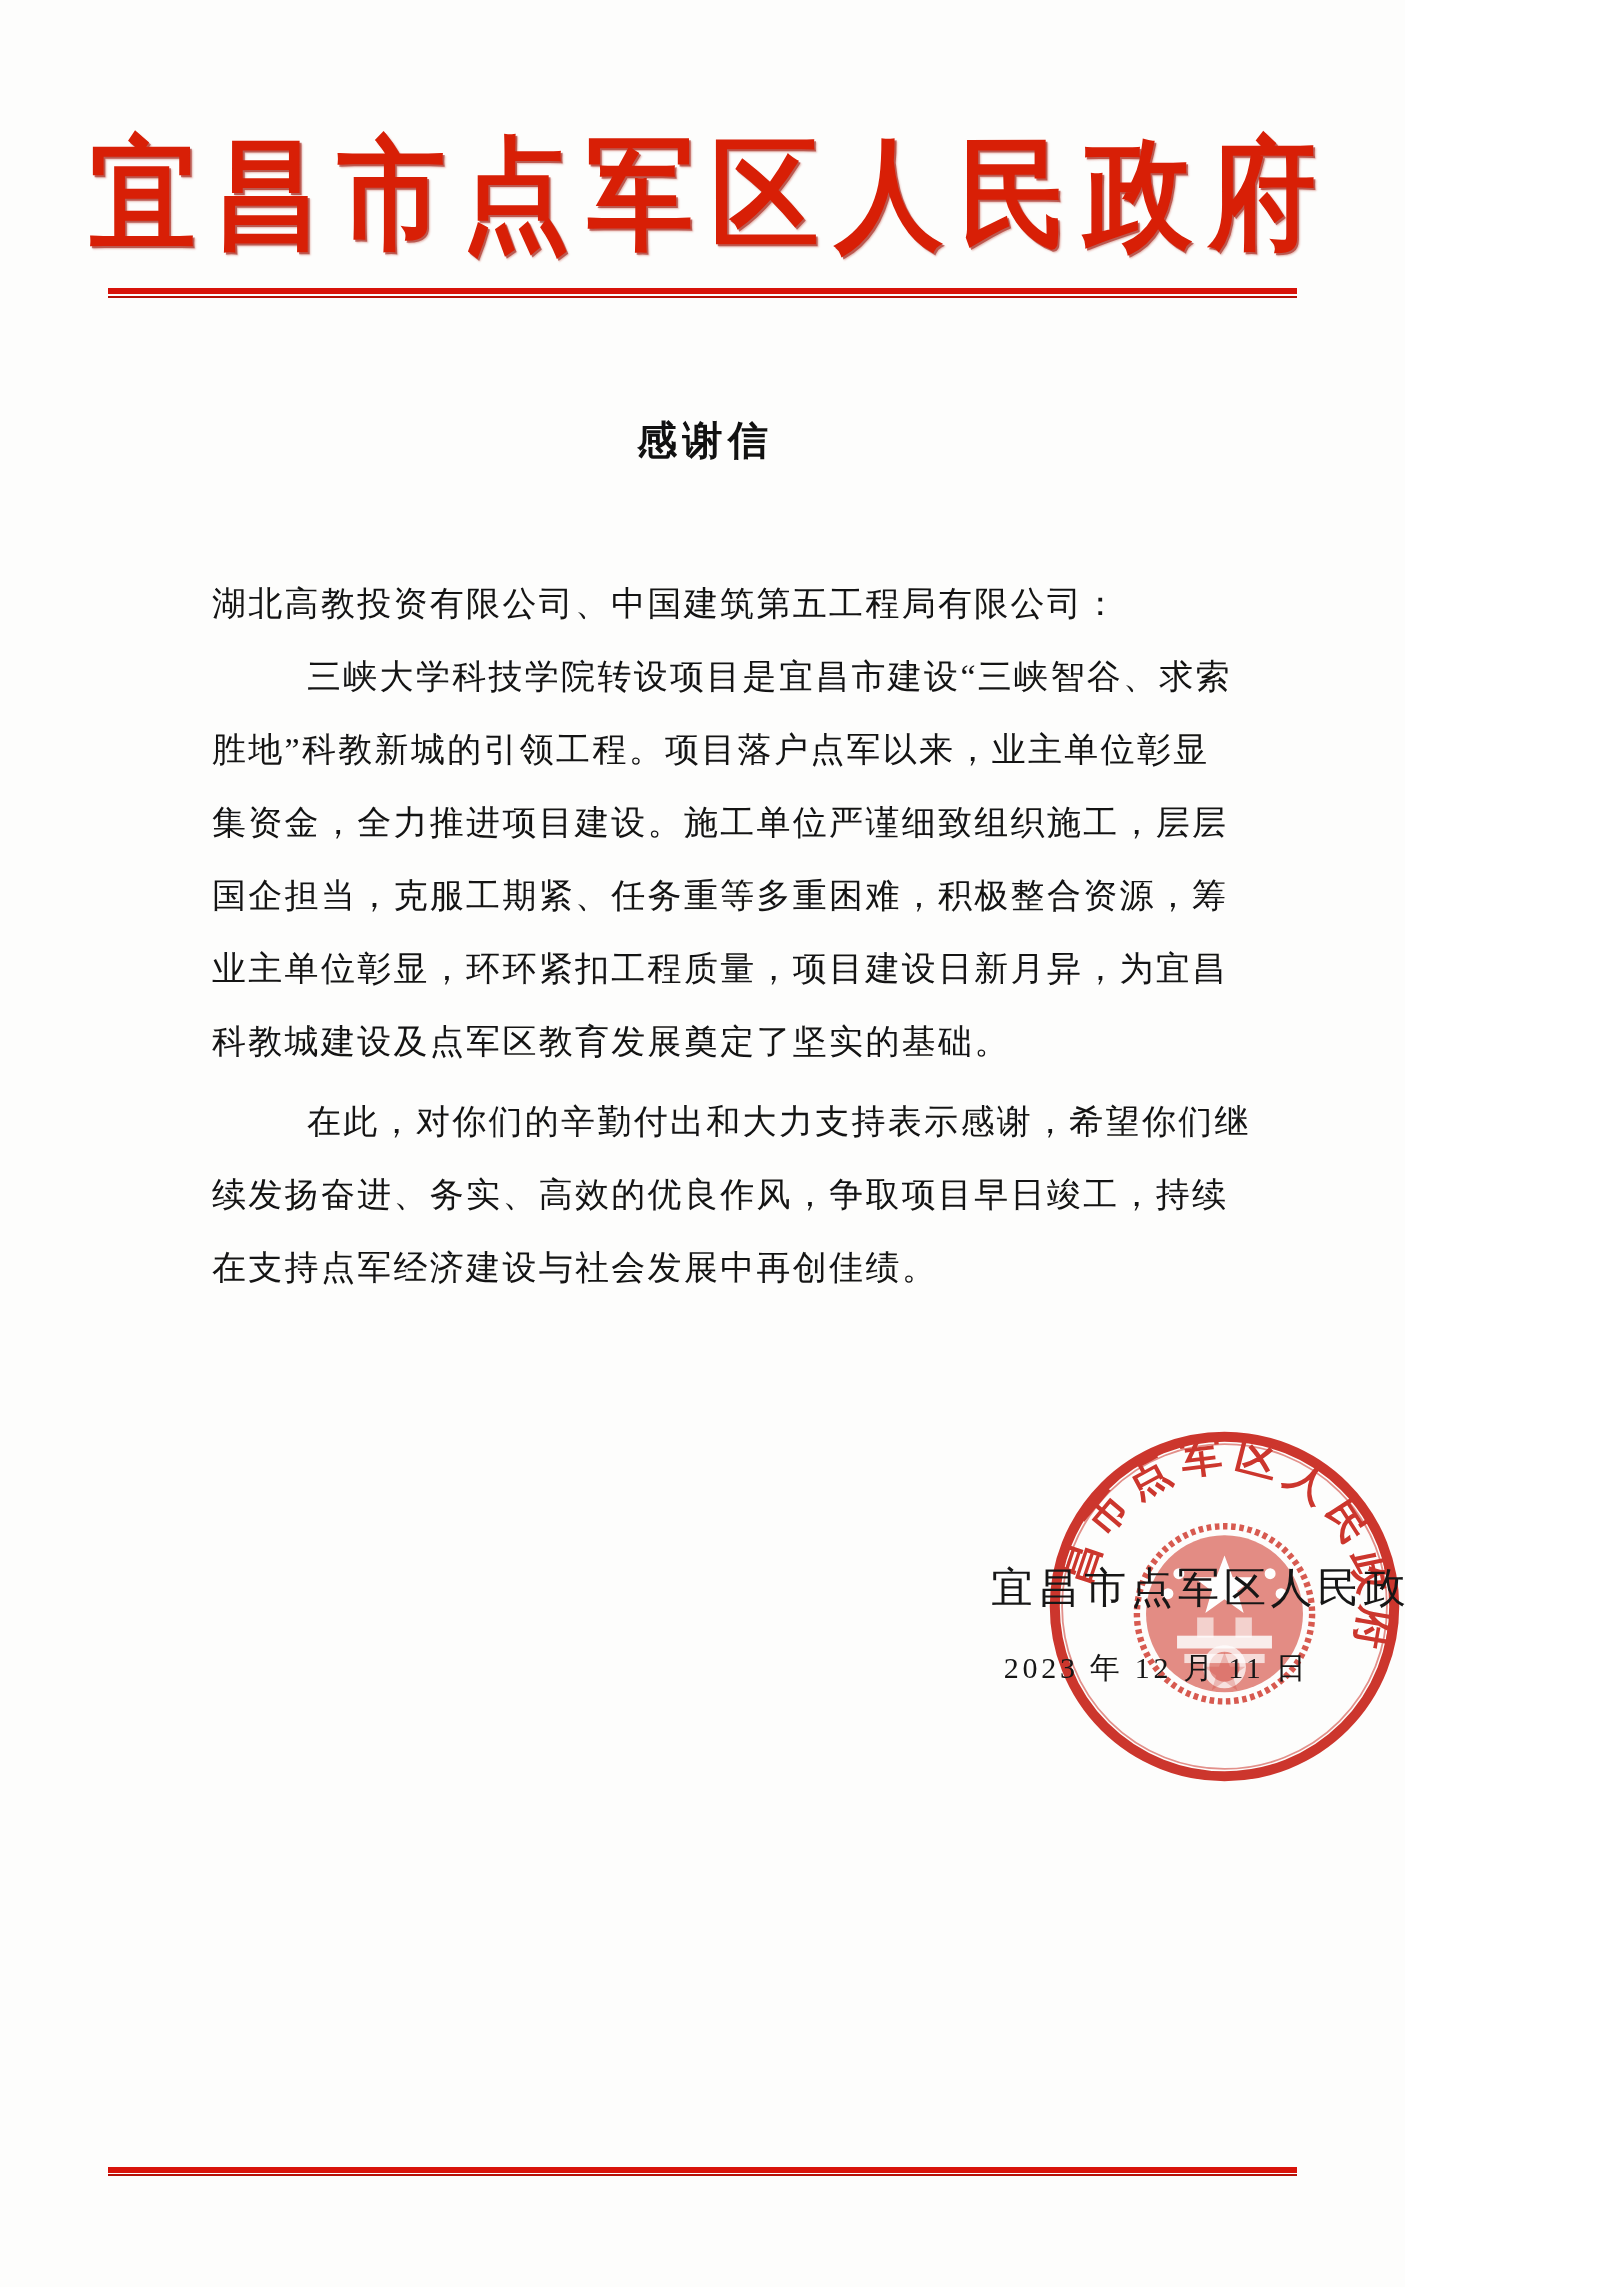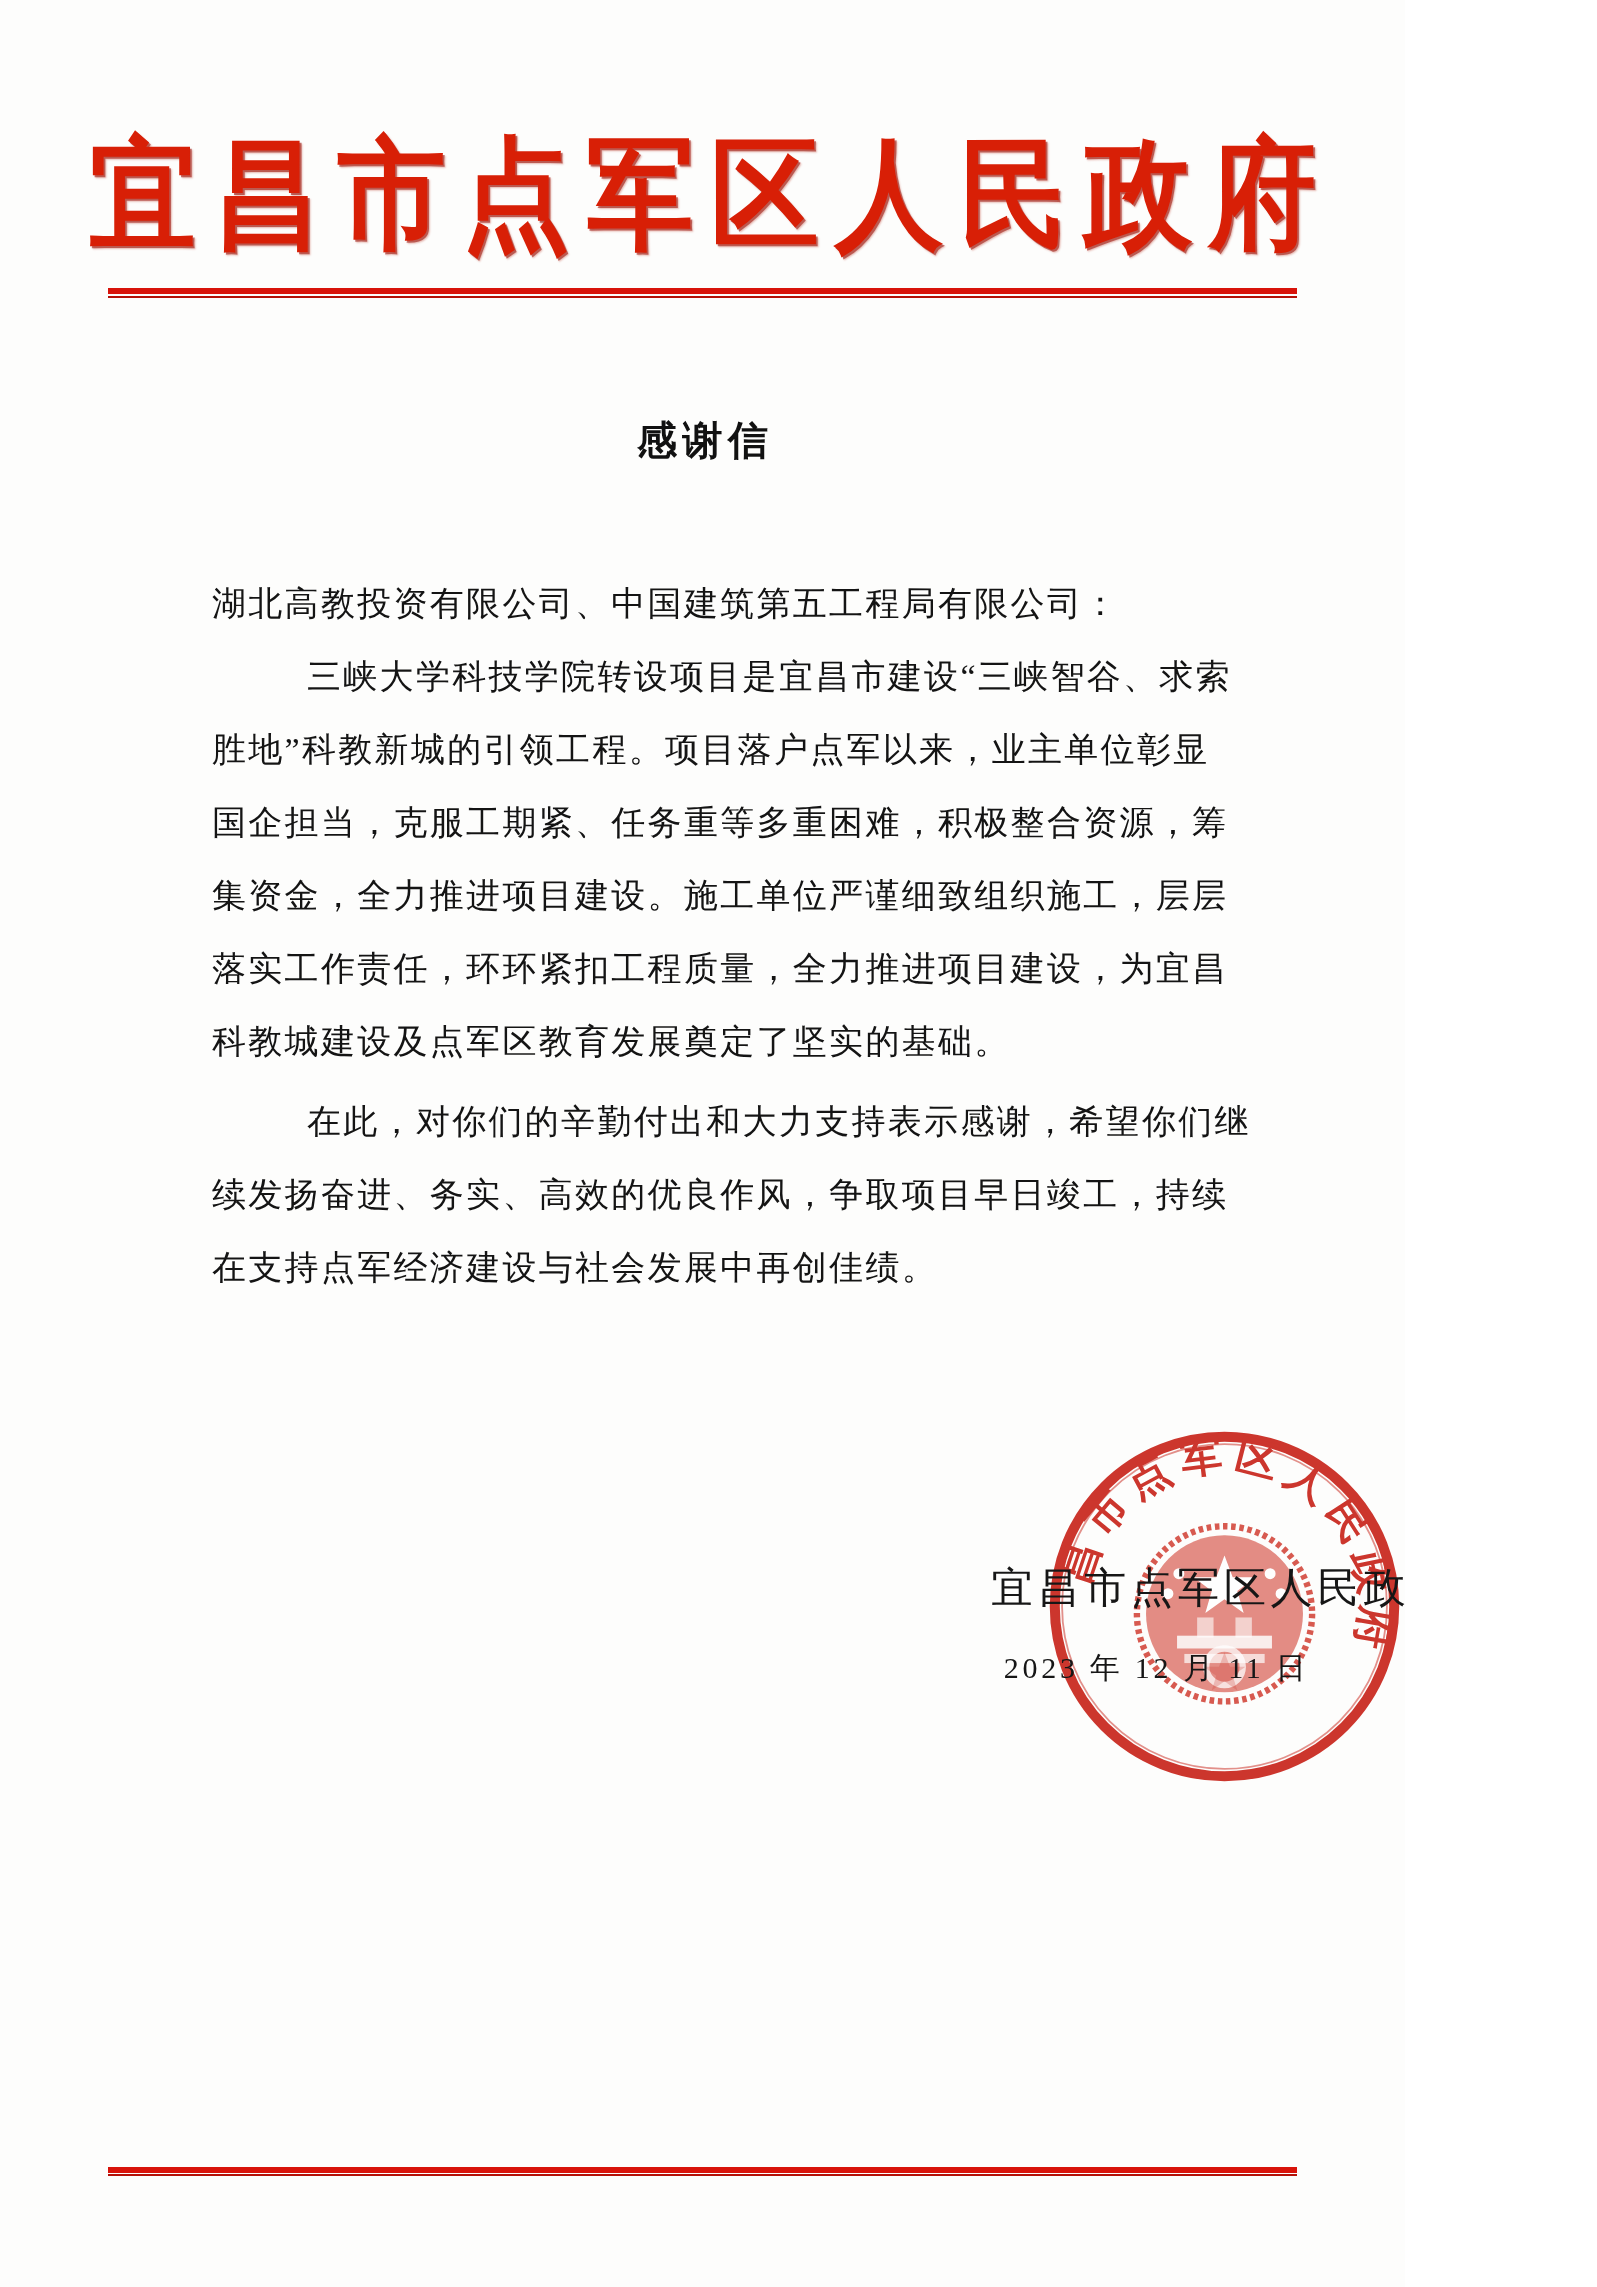--- a/index.html
+++ b/index.html
@@ -169,23 +169,23 @@
   </div>
 
   <div class="doc-title">感谢信</div>
 
   <div class="body-block">
 
     <div class="body-line">湖北高教投资有限公司、中国建筑第五工程局有限公司：</div>
 
     <div class="body-line indent">三峡大学科技学院转设项目是宜昌市建设“三峡智谷、求索</div>
     <div class="body-line">胜地”科教新城的引领工程。项目落户点军以来，业主单位彰显</div>
+    <div class="body-line">集资金，全力推进项目建设。施工单位严谨细致组织施工，层层</div>
     <div class="body-line">国企担当，克服工期紧、任务重等多重困难，积极整合资源，筹</div>
-    <div class="body-line">集资金，全力推进项目建设。施工单位严谨细致组织施工，层层</div>
-    <div class="body-line">落实工作责任，环环紧扣工程质量，全力推进项目建设，为宜昌</div>
+    <div class="body-line">业主单位彰显，环环紧扣工程质量，项目建设日新月异，为宜昌</div>
     <div class="body-line">科教城建设及点军区教育发展奠定了坚实的基础。</div>
 
     <div class="para-gap"></div>
 
     <div class="body-line indent">在此，对你们的辛勤付出和大力支持表示感谢，希望你们继</div>
     <div class="body-line">续发扬奋进、务实、高效的优良作风，争取项目早日竣工，持续</div>
     <div class="body-line">在支持点军经济建设与社会发展中再创佳绩。</div>
   </div>
 
   <div class="seal">

